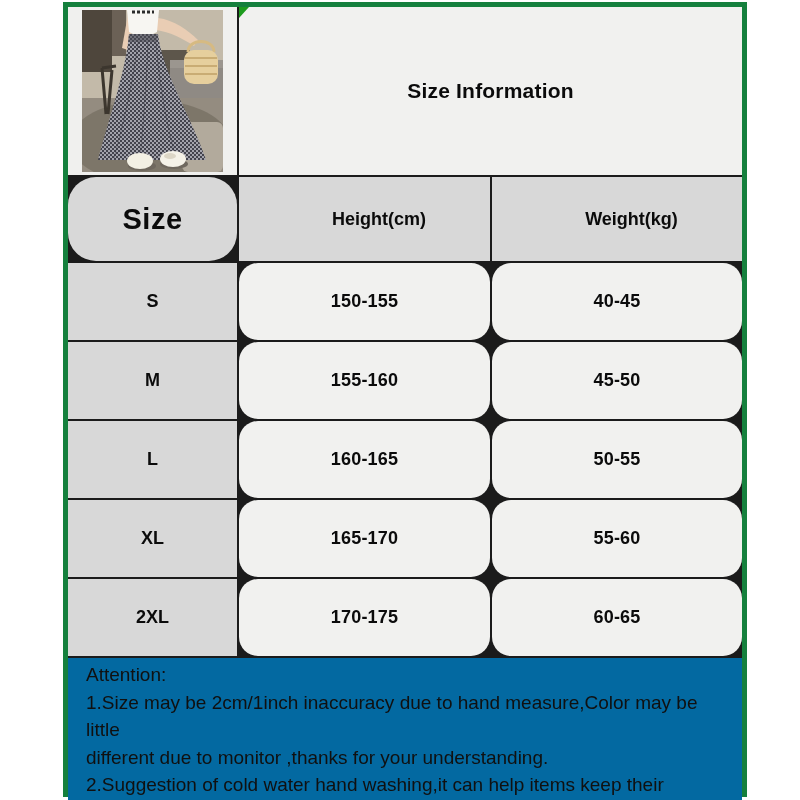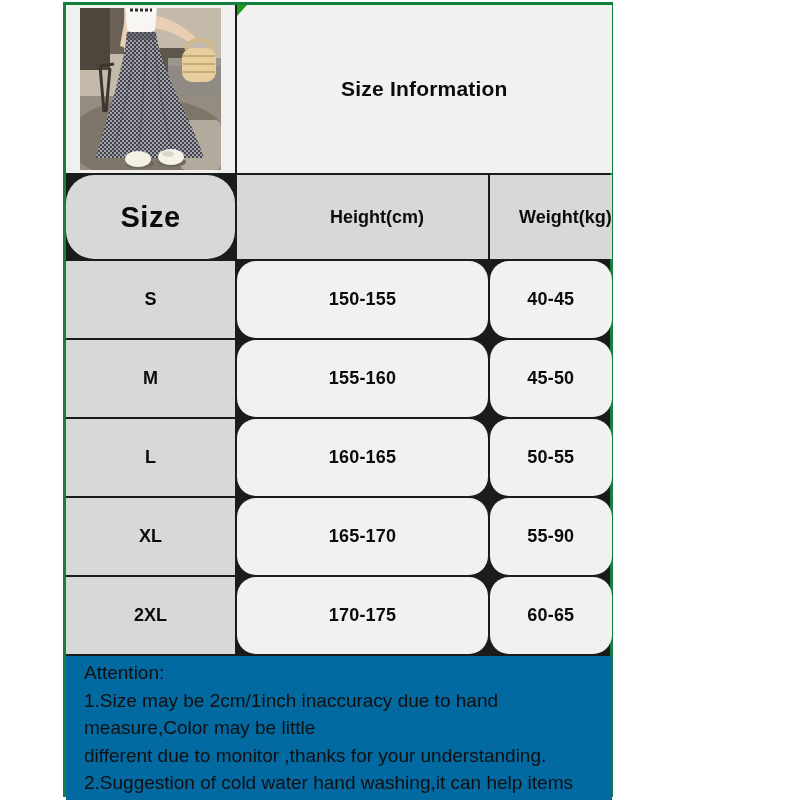--- a/index.html
+++ b/index.html
@@ -2,22 +2,22 @@
 <html><head>
 <meta charset="utf-8">
 <style>
   html,body{margin:0;padding:0;}
   body{
     width:800px;height:800px;background:#ffffff;overflow:hidden;
     font-family:"Liberation Sans","DejaVu Sans",sans-serif;
     color:#0b0b0b;position:relative;
   }
   .sheet{
-    position:absolute;left:63px;top:2px;width:550px;height:795px;
-    border:3px solid #15803d;box-sizing:border-box;background:#1b1b1b;
+    position:absolute;left:63px;top:2px;width:684px;height:795px;
+    border:5px solid #15803d;box-sizing:border-box;background:#1b1b1b;
   }
   .tbl{
     display:grid;width:100%;height:100%;
     grid-template-columns:169px 251px 1fr;
     grid-template-rows:168px 84px 77px 77px 77px 77px 77px 1fr;
     gap:2px;background:#1b1b1b;
   }
   .cell{display:flex;align-items:center;justify-content:center;position:relative;}
   .bg-light{background:#f1f1ef;}
   .bg-gray{background:#d8d8d8;}
@@ -110,21 +110,21 @@
     <div class="cell bg-gray row-label">M</div>
     <div class="cell bg-light val">155-160</div>
     <div class="cell bg-light val">45-50</div>
 
     <div class="cell bg-gray row-label">L</div>
     <div class="cell bg-light val">160-165</div>
     <div class="cell bg-light val">50-55</div>
 
     <div class="cell bg-gray row-label">XL</div>
     <div class="cell bg-light val">165-170</div>
-    <div class="cell bg-light val">55-90</div>
+    <div class="cell bg-light val">55-60</div>
 
     <div class="cell bg-gray row-label">2XL</div>
     <div class="cell bg-light val">170-175</div>
     <div class="cell bg-light val">60-65</div>
 
     <div class="cell attn">
       <div>Attention:</div>
       <div>1.Size may be 2cm/1inch inaccuracy due to hand measure,Color may be little</div>
       <div>different due to monitor ,thanks for your understanding.</div>
       <div>2.Suggestion of cold water hand washing,it can help items keep their shape.</div>

